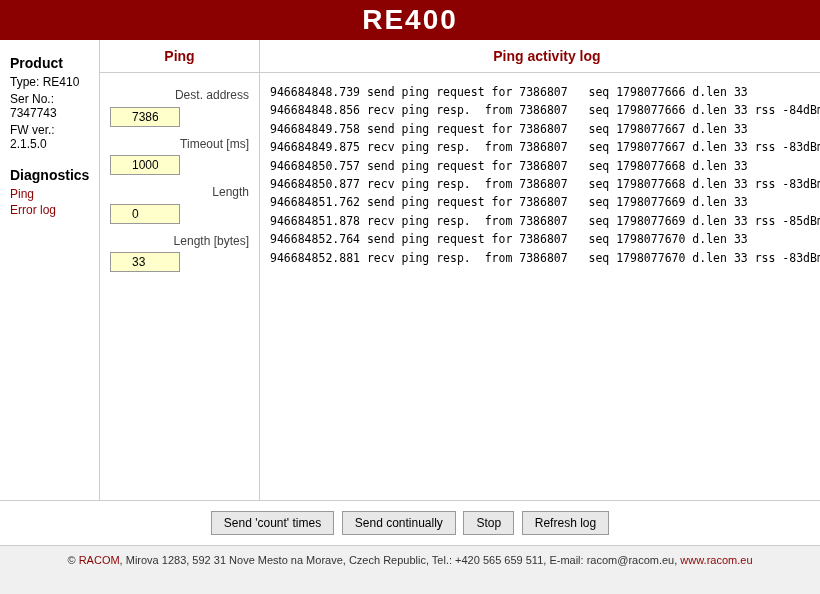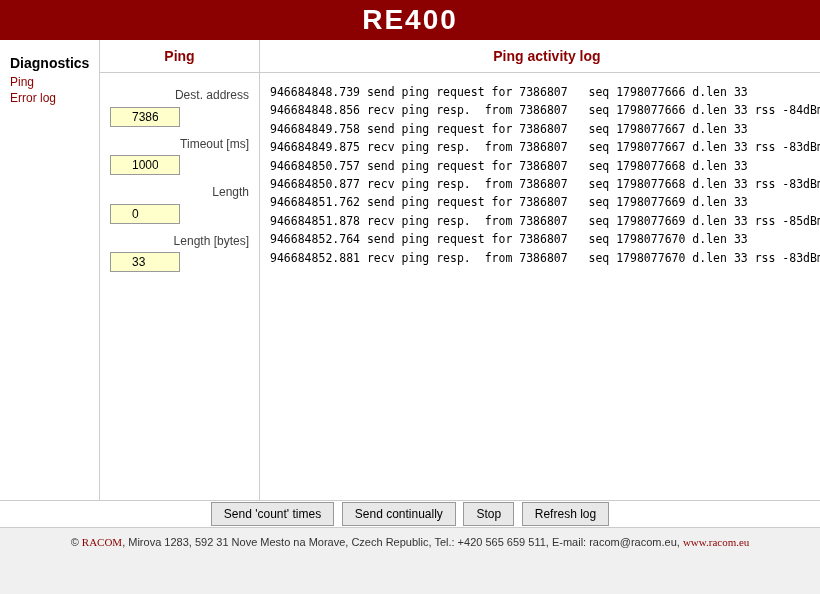--- a/index.html
+++ b/index.html
@@ -129,21 +129,21 @@
       font-family: monospace;
       font-size: 11.5px;
       line-height: 1.6;
       white-space: pre;
       color: #000;
     }
 
     
     #button-bar {
       border-top: 1px solid #ccc;
-      padding: 1px;
+      padding: 10px;
       text-align: center;
       background: white;
     }
 
     .action-btn {
       background: #e8e8e8;
       border: 1px solid #999;
       padding: 4px 12px;
       font-size: 12px;
       cursor: pointer;
@@ -156,33 +156,47 @@
       border-top: 1px solid #ccc;
       text-align: center;
       padding: 8px;
       font-size: 11px;
       color: #333;
     }
 
     #footer a {
       color: #8b0000;
       text-decoration: none;
-      font-family: Liberation Serif, serif;
     }
   </style>
 </head>
 <body>
 
 <div id="header">
   <span>RE400</span>
 </div>
 
 <div id="main-container">
 
   <div id="sidebar">
+    <div class="sidebar-section">
+      <div class="sidebar-section-title">Product</div>
+      <div class="sidebar-info">
+        <span>Type:</span>
+        <span>RE410</span>
+      </div>
+      <div class="sidebar-info">
+        <span>Ser No.:</span><br>
+        <span>7347743</span>
+      </div>
+      <div class="sidebar-info">
+        <span>FW ver.:</span><br>
+        <span>2.1.5.0</span>
+      </div>
+    </div>
 
     <div class="sidebar-section">
       <div class="sidebar-section-title">Diagnostics</div>
       <a href="#" class="sidebar-link">Ping</a>
       <a href="#" class="sidebar-link">Error log</a>
     </div>
 
   </div>
 
   <div id="content">

